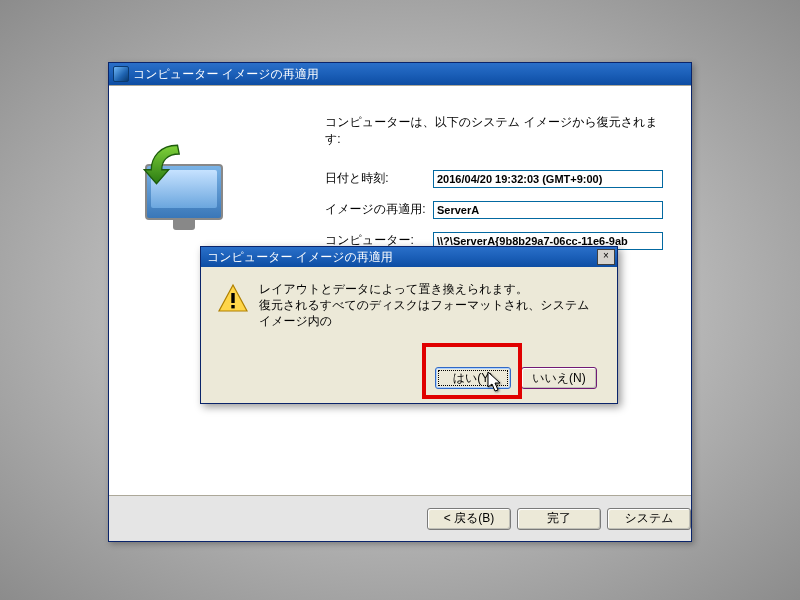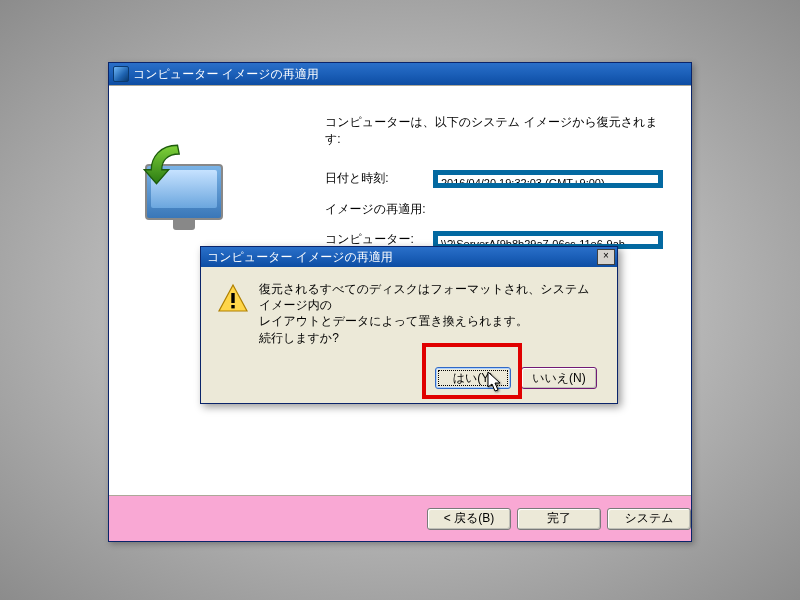--- a/index.html
+++ b/index.html
@@ -105,31 +105,32 @@
   }
   .summary-label {
     width: 108px;
   }
   .summary-value {
     flex: 1;
     height: 18px;
     line-height: 16px;
     padding: 0 3px;
     background: #fff;
-    border: 5px solid #0369a1;
+    border: 1px solid #0369a1;
     font-size: 11px;
     white-space: nowrap;
     overflow: hidden;
+    font-weight: bold;
   }
 
   .wizard-buttons {
     position: absolute;
     left: 0; right: 0; bottom: 0;
     height: 46px;
-    background: #f9a8d4;
+    background: #e5e5e5;
     border-top: 1px solid #aca899;
     display: flex;
     justify-content: flex-end;
     align-items: center;
     gap: 6px;
   }
   .win-btn {
     min-width: 84px;
     height: 22px;
     background: #ece9d8;
@@ -259,20 +260,21 @@
         </div>
       </div>
       <div class="summary">
         <div class="summary-intro">コンピューターは、以下のシステム イメージから復元されます:</div>
         <div class="summary-row">
           <div class="summary-label">日付と時刻:</div>
           <div class="summary-value">2016/04/20 19:32:03 (GMT+9:00)</div>
         </div>
         <div class="summary-row">
           <div class="summary-label">イメージの再適用:</div>
+          <div class="summary-value">ServerA</div>
         </div>
         <div class="summary-row">
           <div class="summary-label">コンピューター:</div>
           <div class="summary-value">\\?\ServerA{9b8b29a7-06cc-11e6-9ab</div>
         </div>
       </div>
     </div>
     <div class="wizard-buttons">
       <button class="win-btn">&lt; 戻る(B)</button>
       <button class="win-btn">完了</button>
@@ -288,23 +290,22 @@
   </div>
   <div class="modal-body">
     <div class="warn-icon">
       <svg viewBox="0 0 32 32">
         <path d="M16 2 L30 28 L2 28 Z" fill="#ffd64a" stroke="#b08000" stroke-width="1.2"></path>
         <rect x="14.3" y="10" width="3.4" height="10" fill="#000"></rect>
         <rect x="14.3" y="22" width="3.4" height="3.4" fill="#000"></rect>
       </svg>
     </div>
     <div class="modal-text">
+      <div>レイアウトとデータによって置き換えられます。</div>
       <div>復元されるすべてのディスクはフォーマットされ、システム イメージ内の</div>
-      <div>レイアウトとデータによって置き換えられます。</div>
-      <div>続行しますか?</div>
     </div>
     <div class="modal-buttons">
       <button class="modal-btn default">はい(Y)</button>
       <button class="modal-btn">いいえ(N)</button>
     </div>
   </div>
 </div>
 
 <div class="highlight"></div>
 

